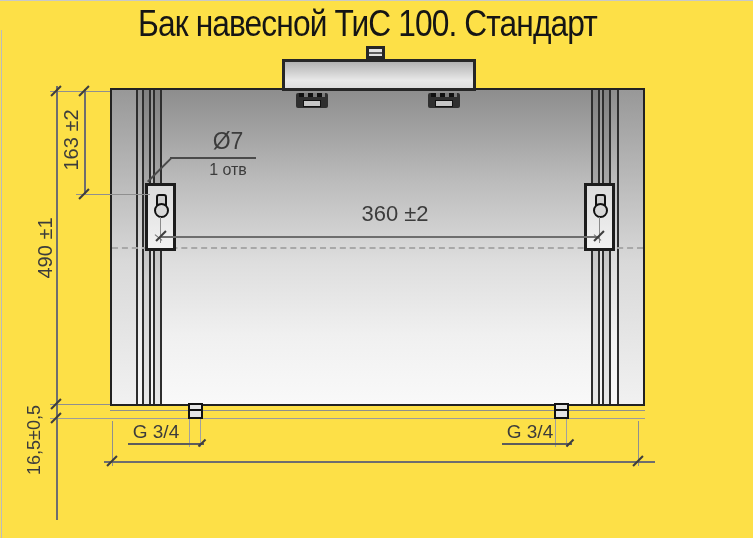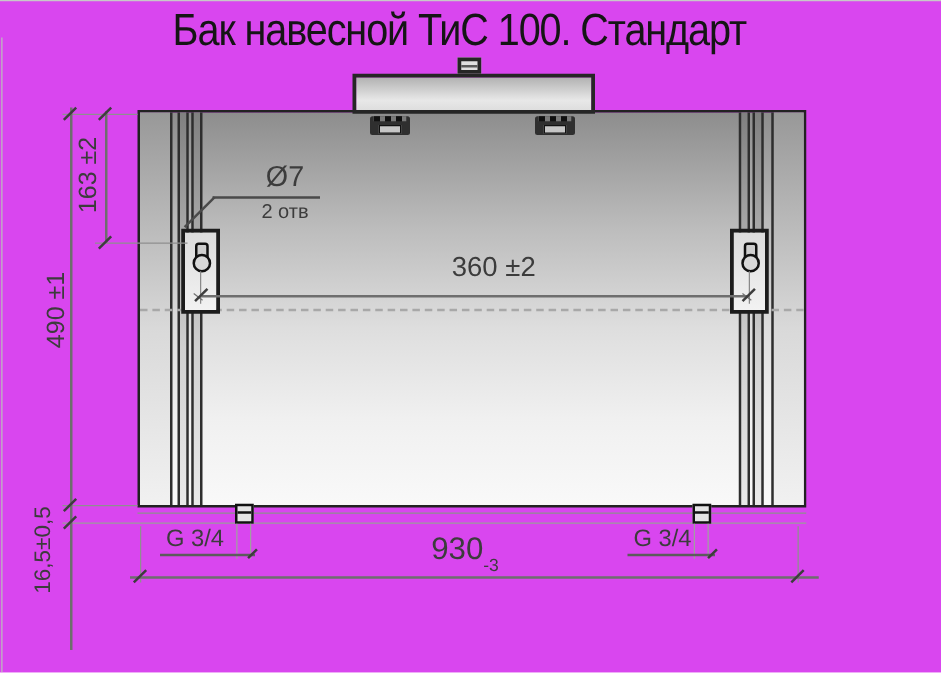--- a/index.html
+++ b/index.html
@@ -1,17 +1,17 @@
 <!DOCTYPE html>
 <html><head>
 <meta charset="utf-8">
 <style>
   html,body{margin:0;padding:0;background:#fff;}
   #canvas{
-    position:relative;width:753px;height:538px;background:#d946ef;overflow:hidden;
+    position:relative;width:753px;height:538px;background:#fde047;overflow:hidden;
     font-family:"Liberation Sans", sans-serif;color:#3c3c3c;
   }
   .abs{position:absolute;}
   
   .hline{position:absolute;height:0;border-top:1px solid #8f8f8f;}
   .vline{position:absolute;width:0;border-left:1px solid #8f8f8f;}
   .dimline-h{position:absolute;height:0;border-top:2px solid #6e6e6e;}
   .dimline-v{position:absolute;width:0;border-left:2px solid #6e6e6e;}
   .tick{position:absolute;width:14px;height:0;border-top:2px solid #3d3d3d;transform:rotate(-45deg);}
   .dimtext{position:absolute;font-size:21px;color:#3c3c3c;white-space:nowrap;text-align:center;}
@@ -102,21 +102,21 @@
   <div class="kbracket" style="left:584px">
     <div class="kslot"></div>
     <div class="khole"></div>
     <div class="kstem"></div>
     <div class="kfoot"></div>
   </div>
 
   <div class="dimtext" style="left:198px;top:128px;width:60px;font-size:23px">Ø7</div>
   <div class="abs" style="left:170px;top:157px;width:86px;border-top:2px solid #4a4a4a"></div>
   <div class="abs" style="left:147px;top:181px;width:34px;border-top:2px solid #4a4a4a;transform:rotate(-45deg);transform-origin:left top"></div>
-  <div class="dimtext" style="left:198px;top:161px;width:60px;font-size:16px">2 отв</div>
+  <div class="dimtext" style="left:198px;top:161px;width:60px;font-size:16px">1 отв</div>
 
   <div class="dimtext" style="left:330px;top:201px;width:130px;font-size:22px">360 ±2</div>
   <div class="dimline-h" style="left:161px;top:236px;width:438px"></div>
   <div class="tick" style="left:154px;top:235px"></div>
   <div class="tick" style="left:592px;top:235px"></div>
 
   <div class="hline" style="left:50px;top:91px;width:60px"></div>
   <div class="hline" style="left:76px;top:194px;width:74px"></div>
   <div class="hline" style="left:50px;top:404px;width:60px"></div>
   <div class="hline" style="left:110px;top:410px;width:535px"></div>
@@ -150,15 +150,14 @@
   <div class="tick" style="left:197px;top:442px;width:10px"></div>
   <div class="dimtext" style="left:500px;top:421px;width:60px;font-size:19px">G 3/4</div>
   <div class="abs" style="left:502px;top:443px;width:70px;border-top:2px solid #5c5c5c"></div>
   <div class="tick" style="left:565px;top:442px;width:10px"></div>
 
   <div class="vline" style="left:112px;top:421px;height:45px"></div>
   <div class="vline" style="left:638px;top:421px;height:45px"></div>
   <div class="dimline-h" style="left:104px;top:461px;width:551px"></div>
   <div class="tick" style="left:105px;top:460px"></div>
   <div class="tick" style="left:631px;top:460px"></div>
-  <div class="dimtext" style="left:312px;top:425px;width:120px;font-size:25px"><span>930</span><sub class="tol">-3</sub></div>
 
 </div>
 
 </body></html>

